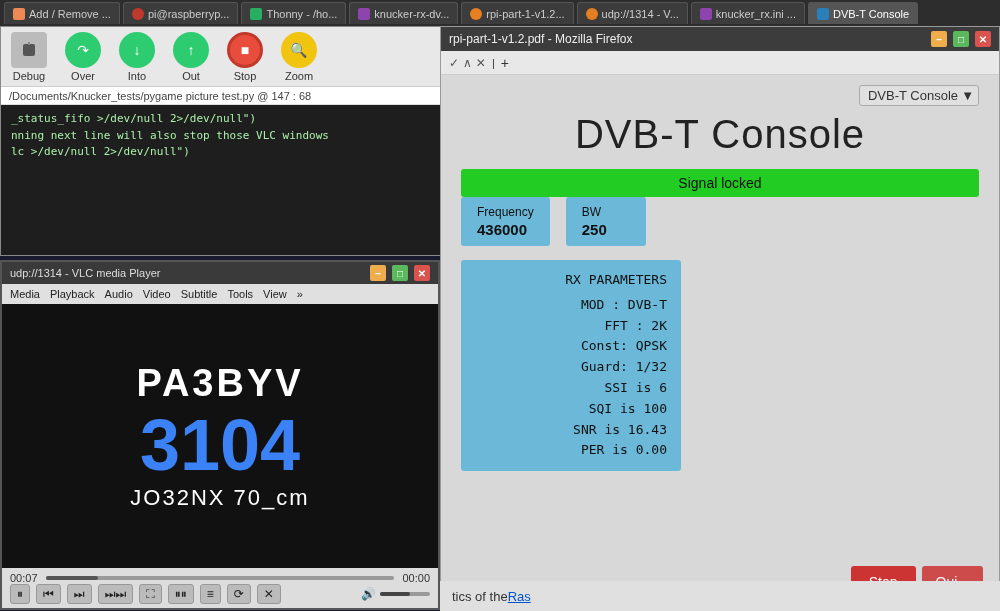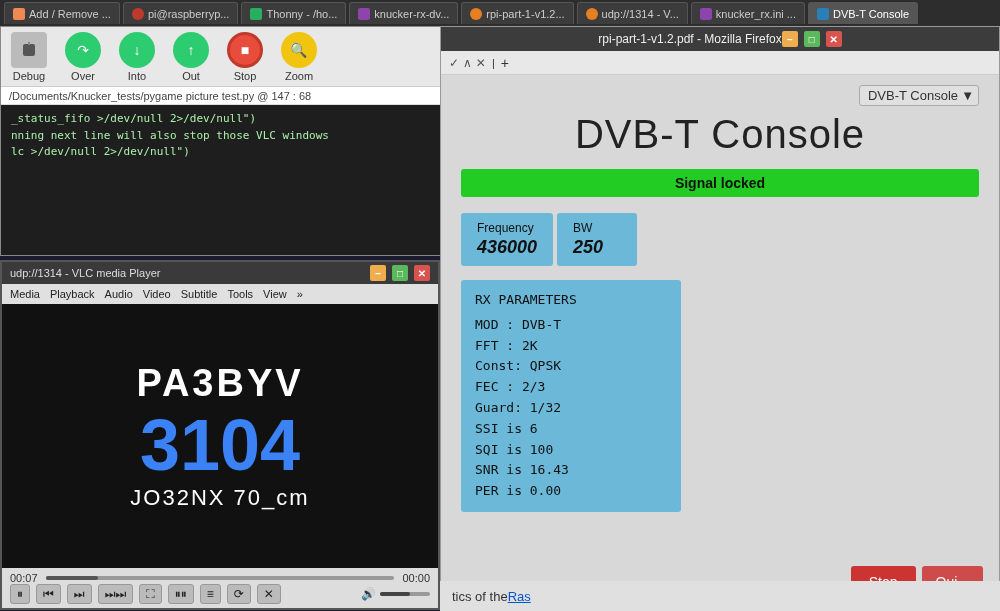--- a/index.html
+++ b/index.html
@@ -66,21 +66,21 @@
       display: flex;
       flex-direction: column;
     }
     .firefox-titlebar {
       background: #3c3c3c;
       color: #eee;
       font-size: 12px;
       padding: 3px 8px;
       display: flex;
       align-items: center;
-      justify-content: center;
+      justify-content: space-between;
       height: 24px;
     }
     .firefox-urlbar {
       background: #e8e8e8;
       padding: 3px 8px;
       font-size: 11px;
       color: #333;
       display: flex;
       align-items: center;
       gap: 6px;
@@ -141,55 +141,55 @@
       font-size: 40px;
       color: #222;
       font-weight: 300;
       letter-spacing: 1px;
       margin-bottom: 12px;
     }
     .signal-bar {
       background: #22cc22;
       color: #111;
       font-size: 14px;
-      font-weight: bold;
+      font-weight: normal;
       text-align: center;
       padding: 6px;
       border-radius: 3px;
-      margin-bottom: 16px;
     }
 
     
     .freq-row {
       display: flex;
-      gap: 4px;
+      gap: 16px;
       margin-bottom: 14px;
     }
     .freq-box {
       background: #6bb8d8;
       padding: 8px 16px;
       font-size: 14px;
       color: #111;
       border-radius: 3px;
       min-width: 80px;
     }
     .freq-box .label { font-size: 12px; margin-bottom: 2px; }
-    .freq-box .value { font-size: 18px; font-weight: bold; font-style: italic; }
+    .freq-box .value { font-size: 15px; font-weight: bold; }
 
     
     .rx-box {
       background: #6bb8d8;
       padding: 10px 14px;
       font-size: 13px;
       color: #111;
       border-radius: 3px;
       font-family: monospace;
       line-height: 1.6;
       margin-bottom: 16px;
       max-width: 220px;
+      text-align: right;
     }
 
     
     .bottom-btns {
       position: absolute;
       bottom: 12px;
       right: 16px;
       display: flex;
       gap: 6px;
     }
@@ -598,21 +598,20 @@
         <div class="label">BW</div>
         <div class="value">250</div>
       </div>
     </div>
 
     <div class="rx-box">
       <div style="margin-bottom:4px;">RX PARAMETERS</div>
       <div>MOD  : DVB-T</div>
       <div>FFT  : 2K</div>
       <div>Const: QPSK</div>
-      <div>FEC  : 2/3</div>
       <div>Guard: 1/32</div>
       <div>SSI is 6</div>
       <div>SQI is 100</div>
       <div>SNR is 16.43</div>
       <div>PER is 0.00</div>
     </div>
 
     <div class="bottom-btns">
       <button class="btn-stop">Stop</button>
       <button class="btn-quit">Qui...</button>

